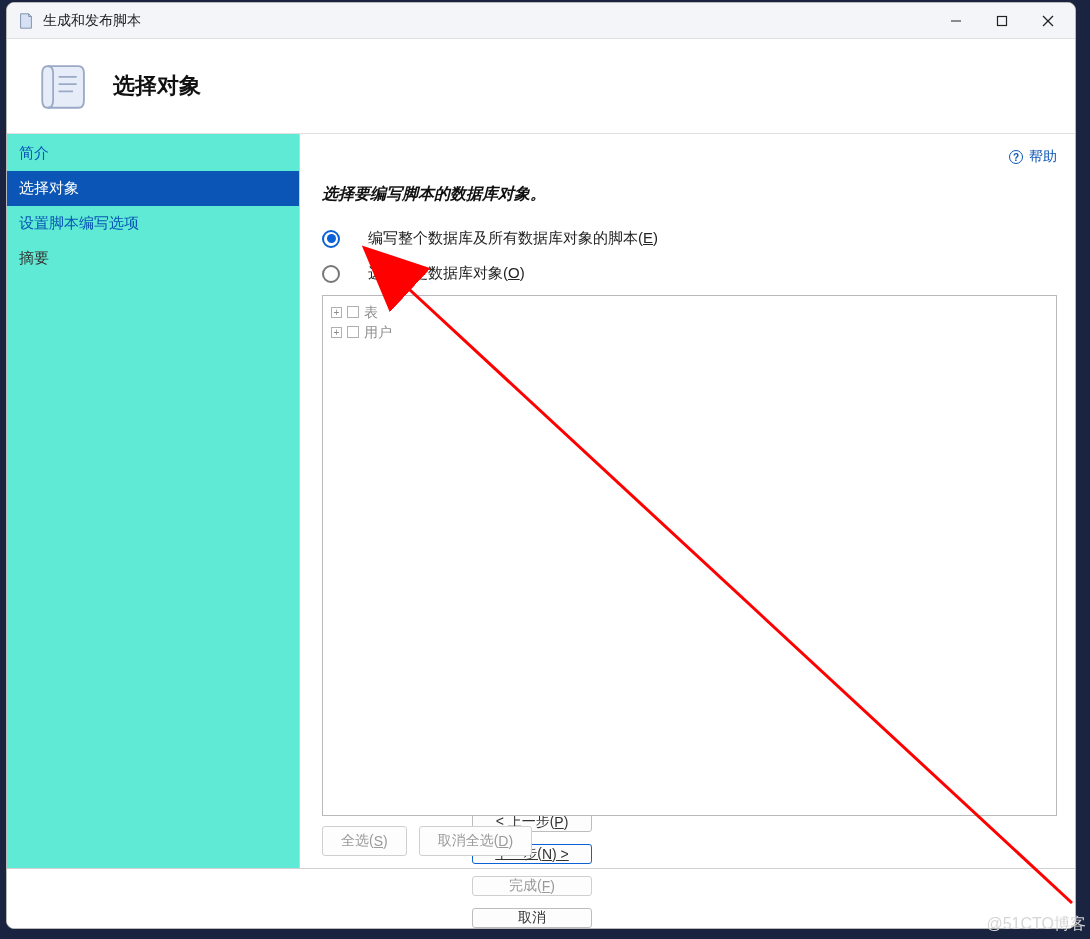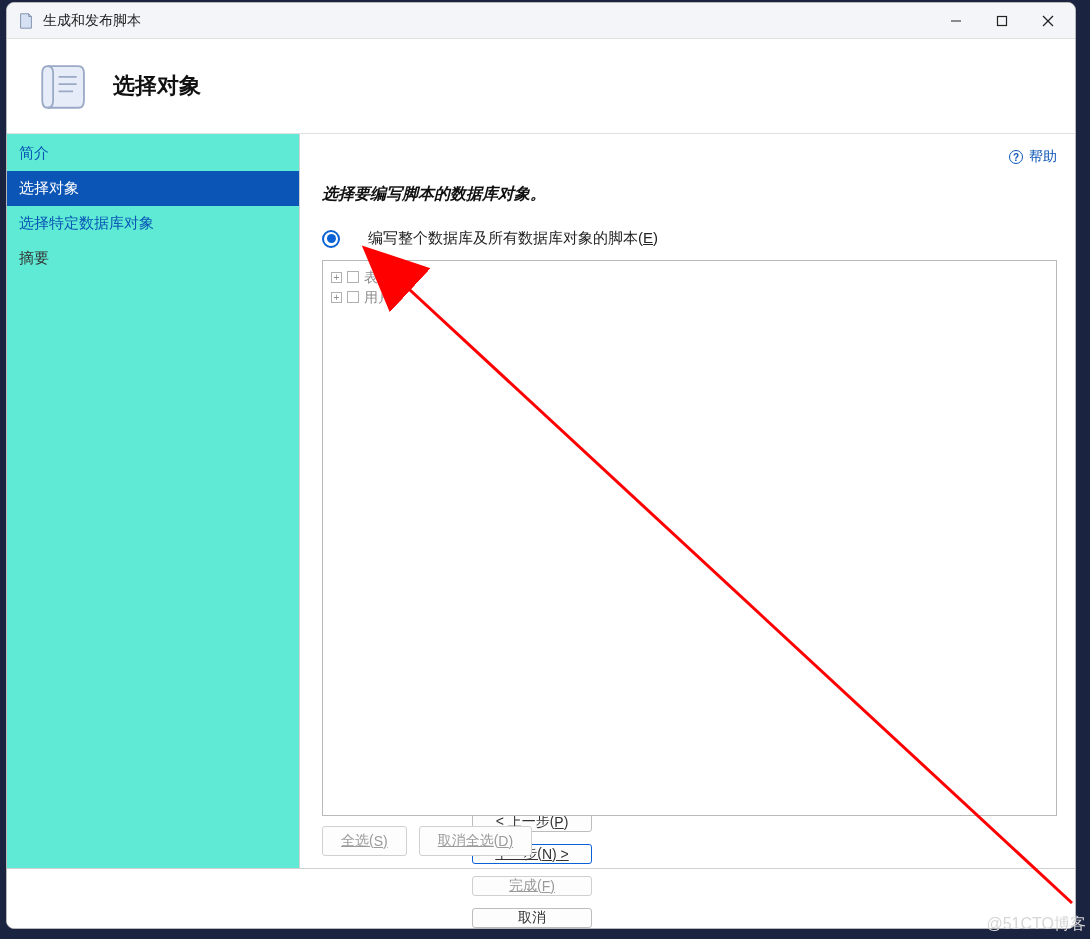--- a/index.html
+++ b/index.html
@@ -164,21 +164,21 @@
     height:30px;
     padding: 0 18px;
     background:#fdfdfd;
     border:1px solid #bdbdbd;
     border-radius:3px;
     font-size:14px;
     color:#333;
     display:flex;align-items:center;justify-content:center;
     cursor:pointer;
   }
-  .btn.disabled { color:#9a9a9a; border-color:#d0d0d0; cursor:default;text-decoration:underline; }
+  .btn.disabled { color:#9a9a9a; border-color:#d0d0d0; cursor:default; }
   .btn.default { border:1.5px solid #0a62d6;text-decoration:underline; }
   .footer {
     height: 60px;
     border-top:1px solid #d0d0d0;
     display:flex;
     justify-content:flex-end;
     align-items:center;
     gap:12px;
     padding-right:18px;
     background:#fff;
@@ -244,21 +244,21 @@
       </svg>
     </span>
     <h1>选择对象</h1>
   </div>
 
   <div class="body-split">
 
     <div class="sidebar">
       <div class="nav-item">简介</div>
       <div class="nav-item selected">选择对象</div>
-      <div class="nav-item">选择特定数据库对象</div>
+      <div class="nav-item">设置脚本编写选项</div>
       <div class="nav-item plain">摘要</div>
     </div>
 
     <div class="content">
 
       <div class="help-row">
         <span class="help-icon">?</span>
         <span>帮助</span>
       </div>
 
@@ -266,20 +266,26 @@
 
       <div class="radio-row">
         <span class="radio-outer">
             <span class="radio-inner"></span>
           </span>
         <span>
           <span>编写整个数据库及所有数据库对象的脚本(</span><span class="underline">E</span><span>)</span>
         </span>
       </div>
 
+      <div class="radio-row">
+        <span class="radio-outer unchecked"></span>
+        <span>
+          <span>选择特定数据库对象(</span><span class="underline">O</span><span>)</span>
+        </span>
+      </div>
 
       <div class="tree-box">
         <div class="tree-row">
           <span class="tree-toggle">+</span>
           <span class="tree-check"></span>
           <span>表</span>
         </div>
         <div class="tree-row">
           <span class="tree-toggle">+</span>
           <span class="tree-check"></span>

